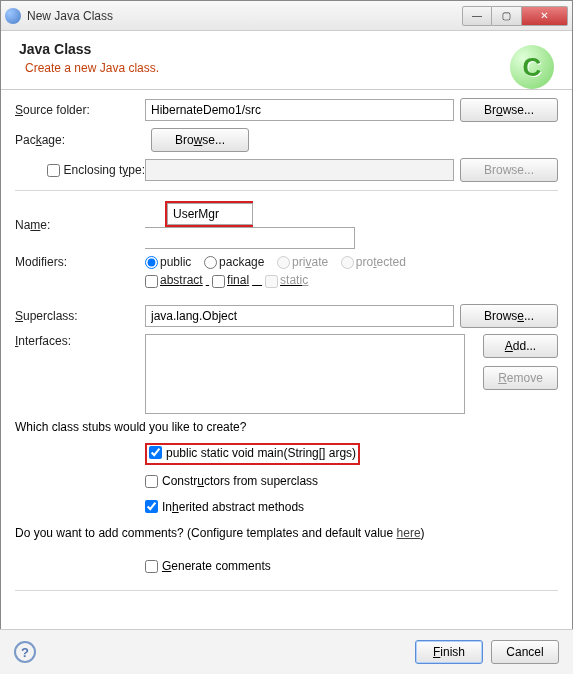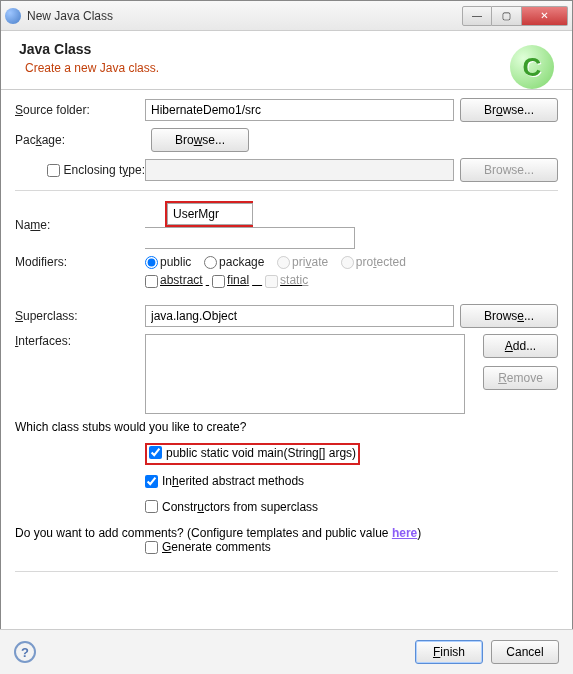--- a/index.html
+++ b/index.html
@@ -32,21 +32,21 @@
 .mods-row label.disabled { color: #999; }
 .mods-row input[type=radio], .mods-row input[type=checkbox] { margin-right: 2px; vertical-align: middle; }
 .interfaces-area { display: flex; gap: 18px; }
 .listbox { flex: 1; height: 80px; border: 1px solid #a8a8a8; background: #fff; }
 .side-btns { width: 75px; display: flex; flex-direction: column; gap: 8px; }
 .stub-section { margin-top: 6px; }
 .stub-row { margin-left: 130px; margin-bottom: 3px; margin-top: 9px; }
 .stub-row label { display: inline-flex; align-items: center; gap: 4px; }
 .stub-red { border: 2px solid #d62020; padding: 1px 2px; display: inline-block; }
 .comments-q { margin-top: 10px; }
-.comments-q a { color: #8b5cf6; text-decoration: underline; font-weight: bold; }
+.comments-q a { color: #404040; text-decoration: underline; }
 .footer { position: absolute; bottom: 0; left: 0; right: 0; border-top: 1px solid #ccc; padding: 10px 14px; display: flex; align-items: center; background: #f3f3f3; }
 .help-icon { width: 22px; height: 22px; border: 2px solid #7a9ac9; border-radius: 50%; display: flex; align-items: center; justify-content: center; color: #5578b3; font-weight: bold; font-size: 13px; }
 .footer-spacer { flex: 1; }
 .footer .btn { width: 68px; margin-left: 8px; }
 .footer .btn.primary { border-color: #5a8dd6; box-shadow: 0 0 0 1px #aed0ff inset; }
 .underline { text-decoration: underline; }
 .checkbox-label { display: inline-flex; align-items: center; gap: 4px; justify-content: flex-end; }
 </style>
 </head>
 <body>
@@ -144,35 +144,35 @@
     <div class="stub-row">
       <span class="stub-red">
         <label>
             <input type="checkbox" checked="" style=""> 
             <span>public static void main(String[] args)</span>
           </label>
       </span>
     </div>
     <div class="stub-row">
       <label>
-          <input type="checkbox" checked="" style=""> 
-          <span>In<span class="underline">h</span>erited abstract methods</span>
+          <input type="checkbox" style=""> 
+          <span>Constr<span class="underline">u</span>ctors from superclass</span>
         </label>
     </div>
     <div class="stub-row">
       <label>
-          <input type="checkbox" style=""> 
-          <span>Constr<span class="underline">u</span>ctors from superclass</span>
+          <input type="checkbox" checked="" style=""> 
+          <span>In<span class="underline">h</span>erited abstract methods</span>
         </label>
     </div>
   </div>
 
   <div class="comments-q">
-    <span>Do you want to add comments? (Configure templates and public value </span><a href="#">here</a><span>)</span>
-    <div class="stub-row" style="margin-top:0;">
+    <span>Do you want to add comments? (Configure templates and default value </span><a href="#">here</a><span>)</span>
+    <div class="stub-row" style="margin-top:19px;">
       <label>
           <input type="checkbox" style=""> 
           <span><span class="underline">G</span>enerate comments</span>
         </label>
     </div>
   </div>
 
   <hr class="sep" style="margin-top:14px;">
 
 </div>

